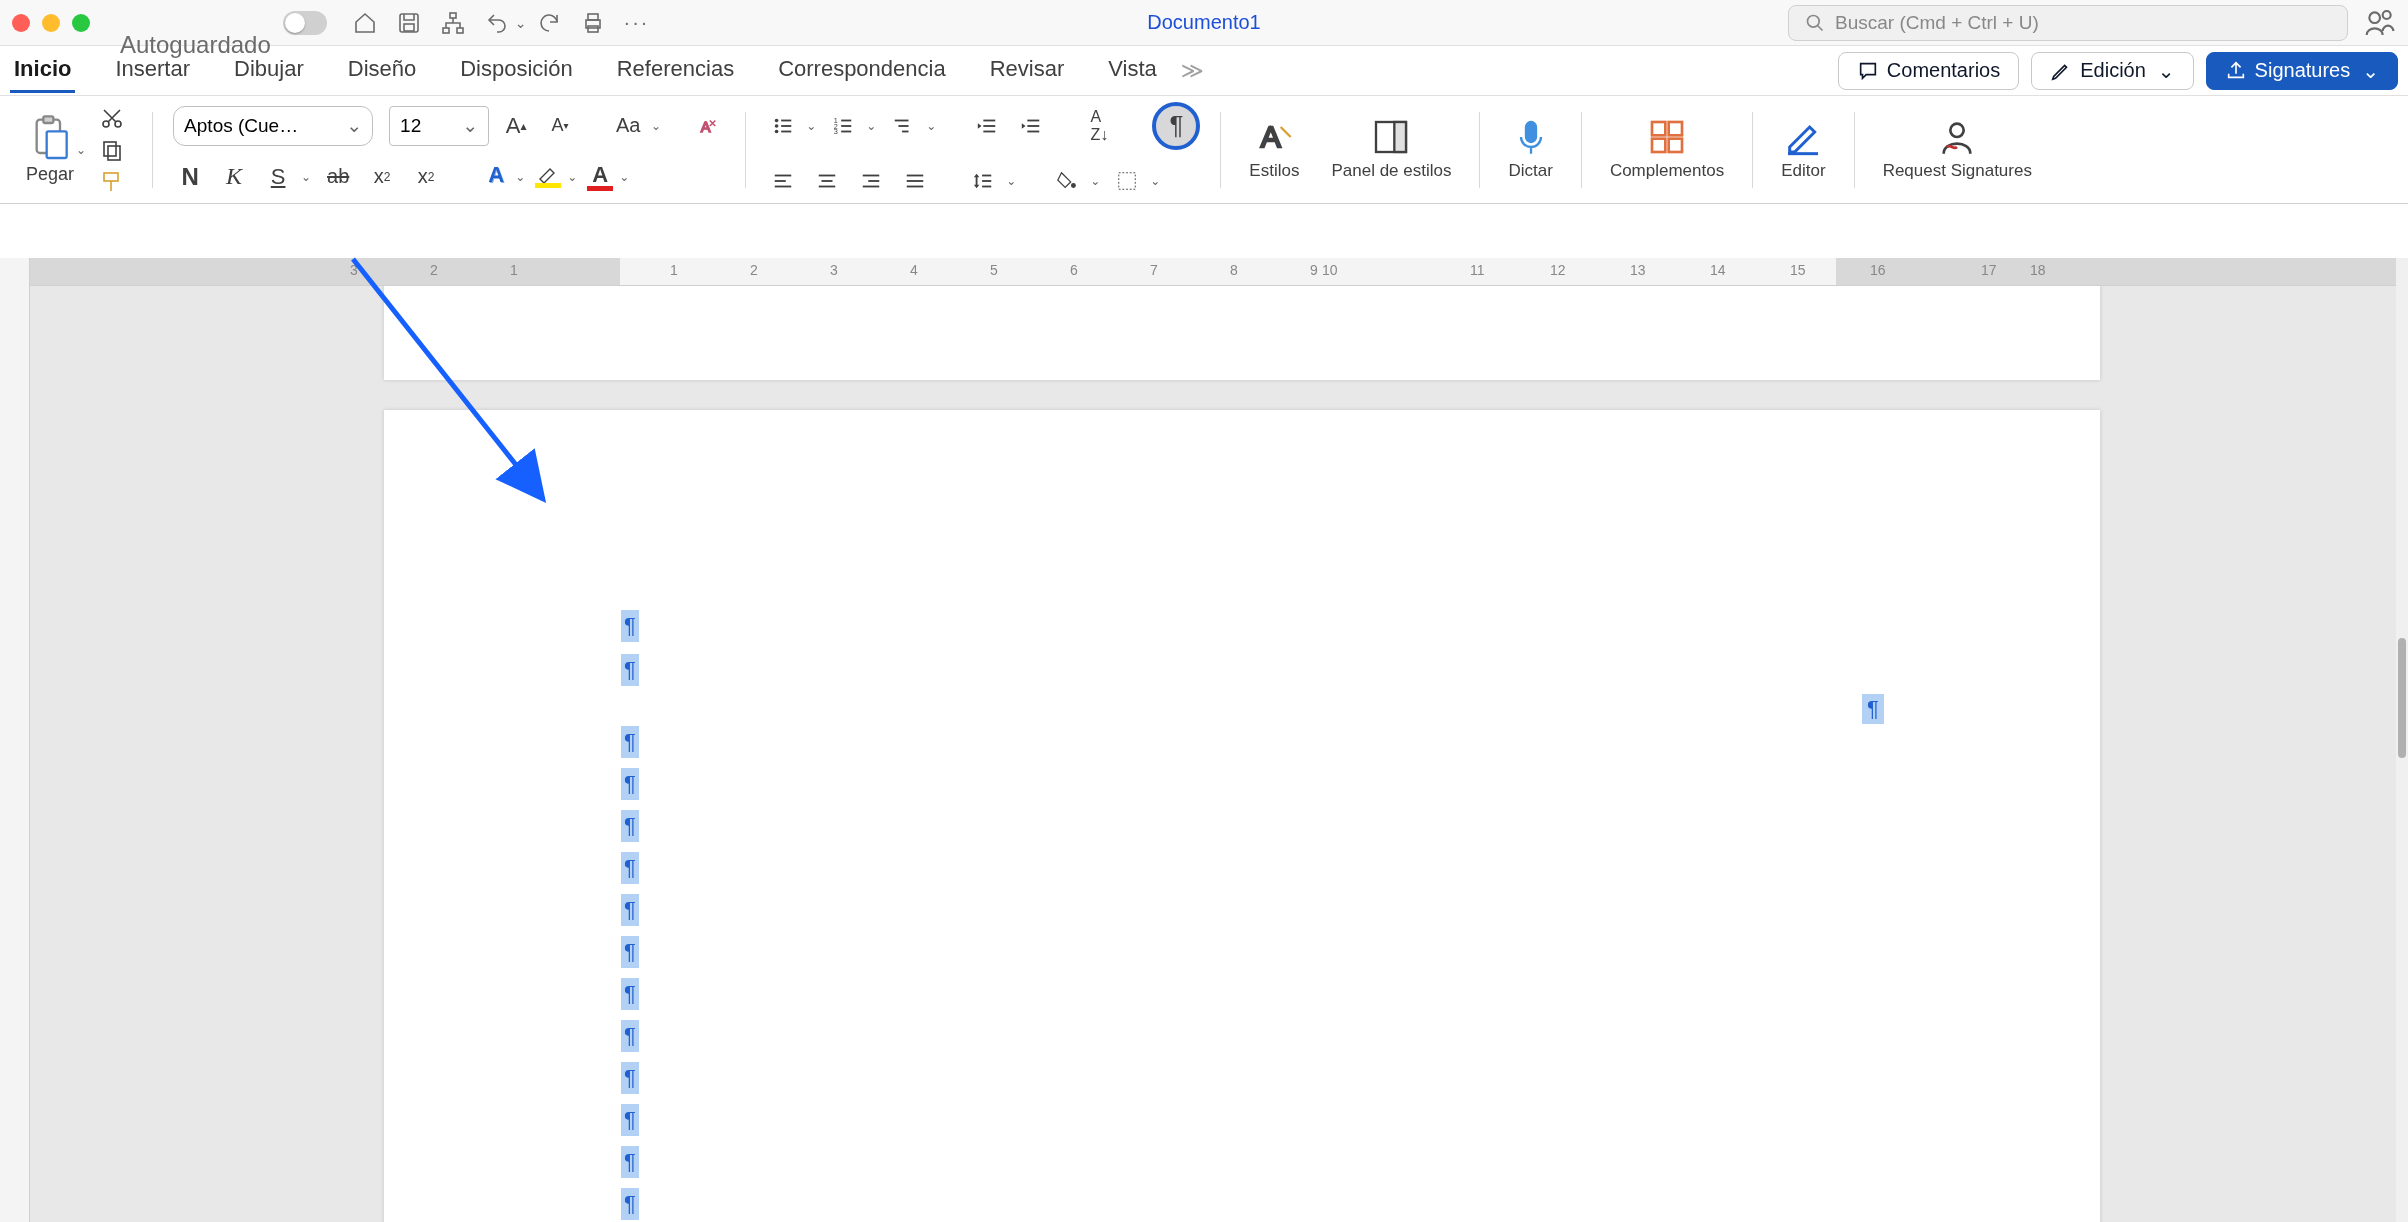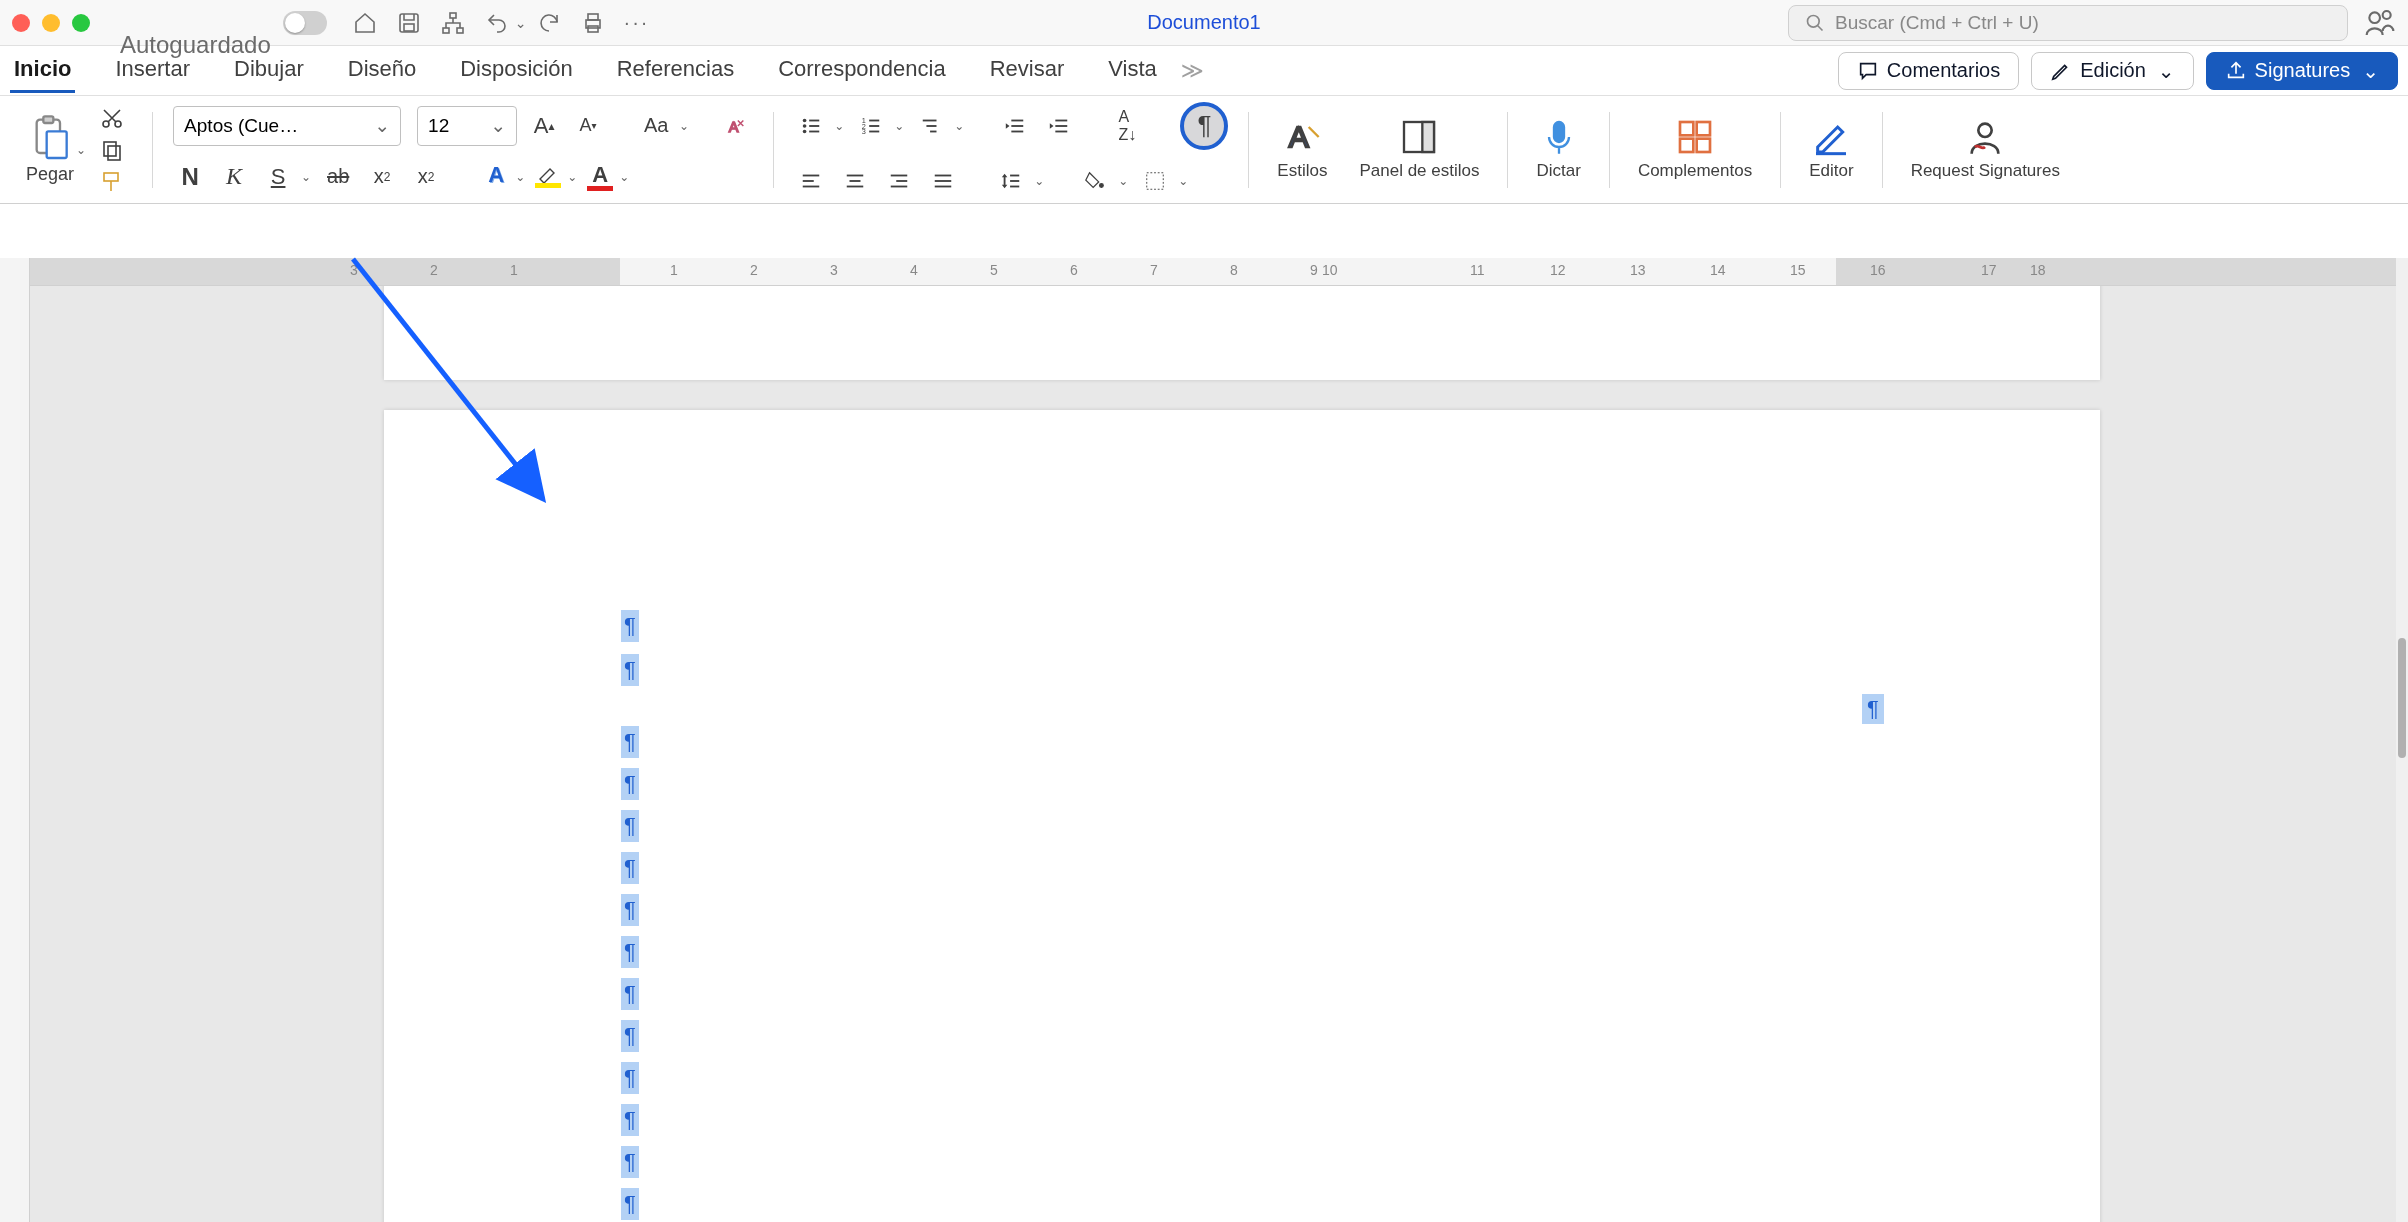--- a/index.html
+++ b/index.html
@@ -38,21 +38,21 @@
     .ribbon { display: flex; align-items: center; height: 108px; background: #fff; border-bottom: 1px solid #d0d0d0; padding: 0 18px; gap: 16px; }
     .rgroup { display: flex; flex-direction: column; align-items: center; justify-content: center; height: 100%; padding: 0 8px; }
     .rgroup.horiz { flex-direction: row; gap: 6px; align-items: center; }
     .rsep { width: 1px; height: 76px; background: #d8d8d8; margin: 0 4px; }
     .paste-big { display: flex; flex-direction: column; align-items: center; gap: 2px; cursor: pointer; }
     .paste-big svg { width: 40px; height: 48px; }
     .paste-big .lbl { font-size: 18px; color: #404040; }
     .mini-col { display: flex; flex-direction: column; gap: 8px; margin-left: 8px; }
     .mini-col svg, .mini-col .mi { width: 24px; height: 24px; color: #404040; }
     
-    .font-select { display: flex; align-items: center; border: 1px solid #c0c0c0; border-radius: 4px; padding: 4px 10px; font-size: 19px; width: 228px; height: 40px; background: #fff; }
+    .font-select { display: flex; align-items: center; border: 1px solid #c0c0c0; border-radius: 12px; padding: 4px 10px; font-size: 19px; width: 200px; height: 40px; background: #fff; }
     .font-select .arr { margin-left: auto; color: #666; }
     .size-select { display: flex; align-items: center; border: 1px solid #c0c0c0; border-radius: 4px; padding: 4px 10px; font-size: 19px; width: 100px; height: 40px; background: #fff; margin-left: 6px; }
     .size-select .arr { margin-left: auto; color: #666; }
     .row { display: flex; align-items: center; gap: 10px; }
     .tworow { display: flex; flex-direction: column; gap: 14px; }
     .ib { display: flex; align-items: center; justify-content: center; width: 34px; height: 34px; color: #404040; cursor: pointer; font-size: 20px; border-radius: 4px; }
     .ib svg { width: 22px; height: 22px; }
     .ib.bold { font-weight: 800; font-size: 24px; }
     .ib.italic { font-style: italic; font-family: serif; font-size: 24px; }
     .ib.under { text-decoration: underline; font-size: 22px; }

